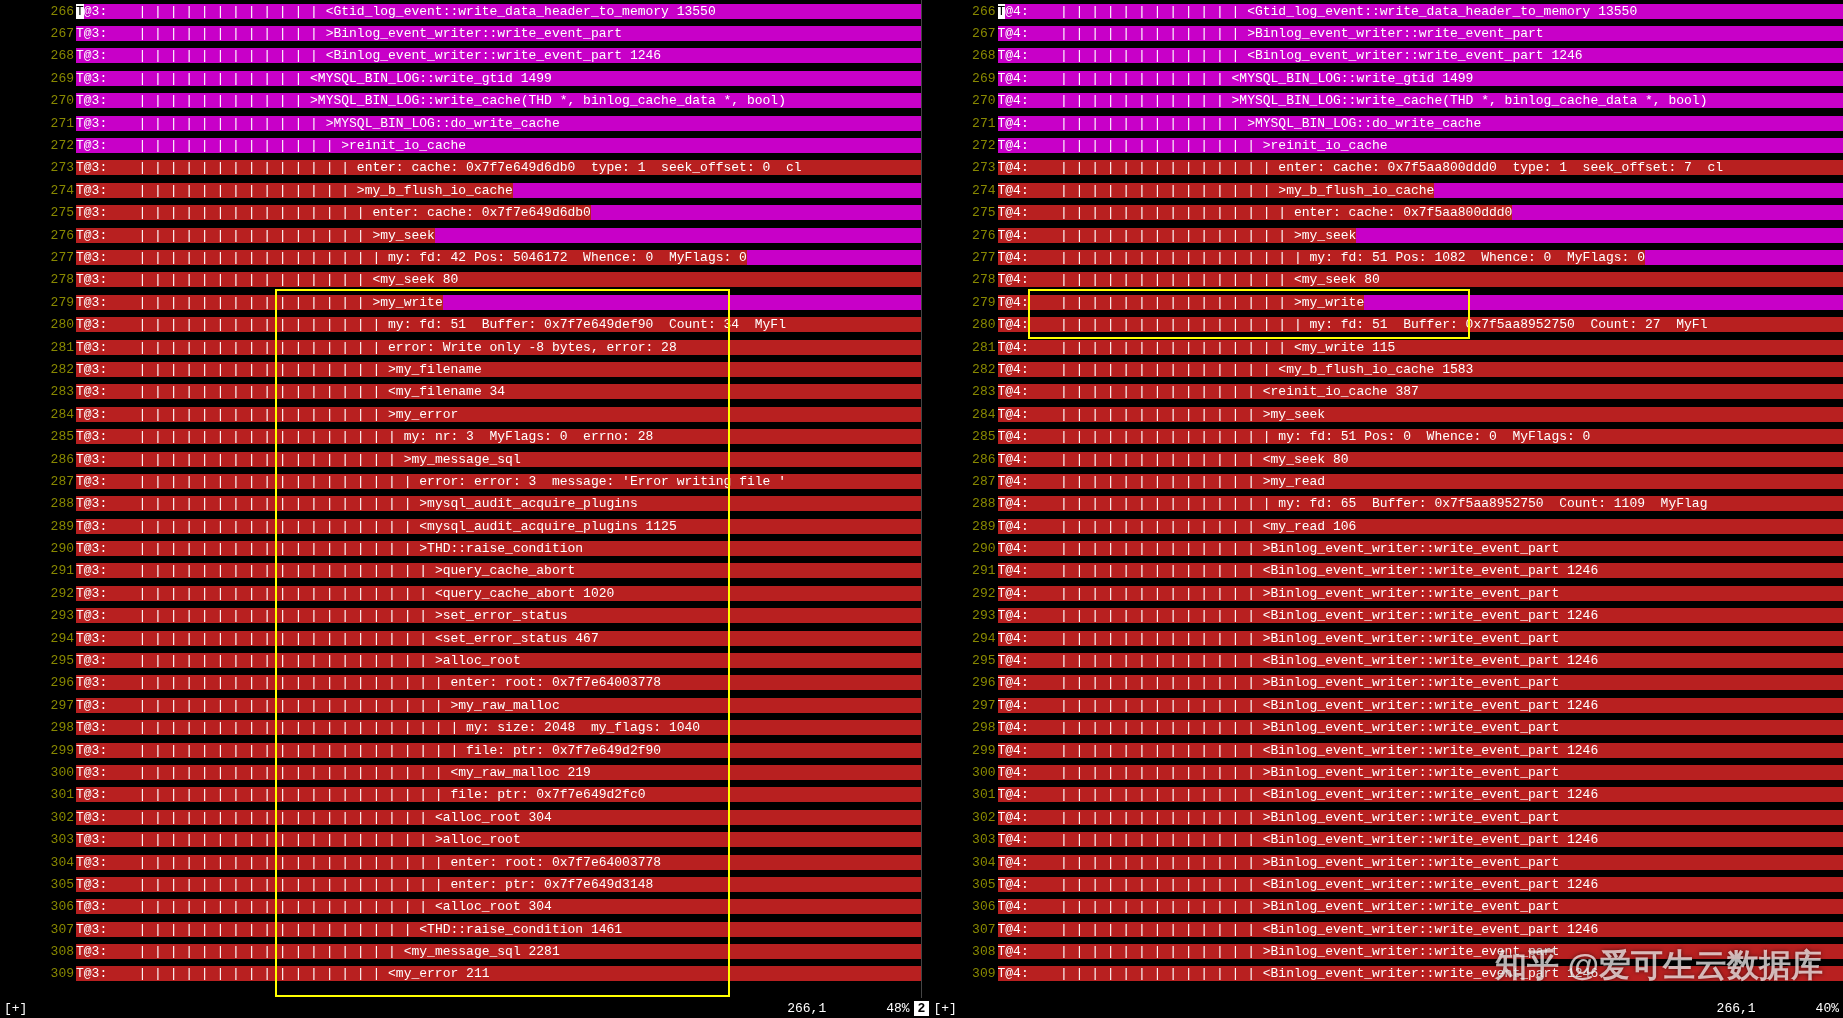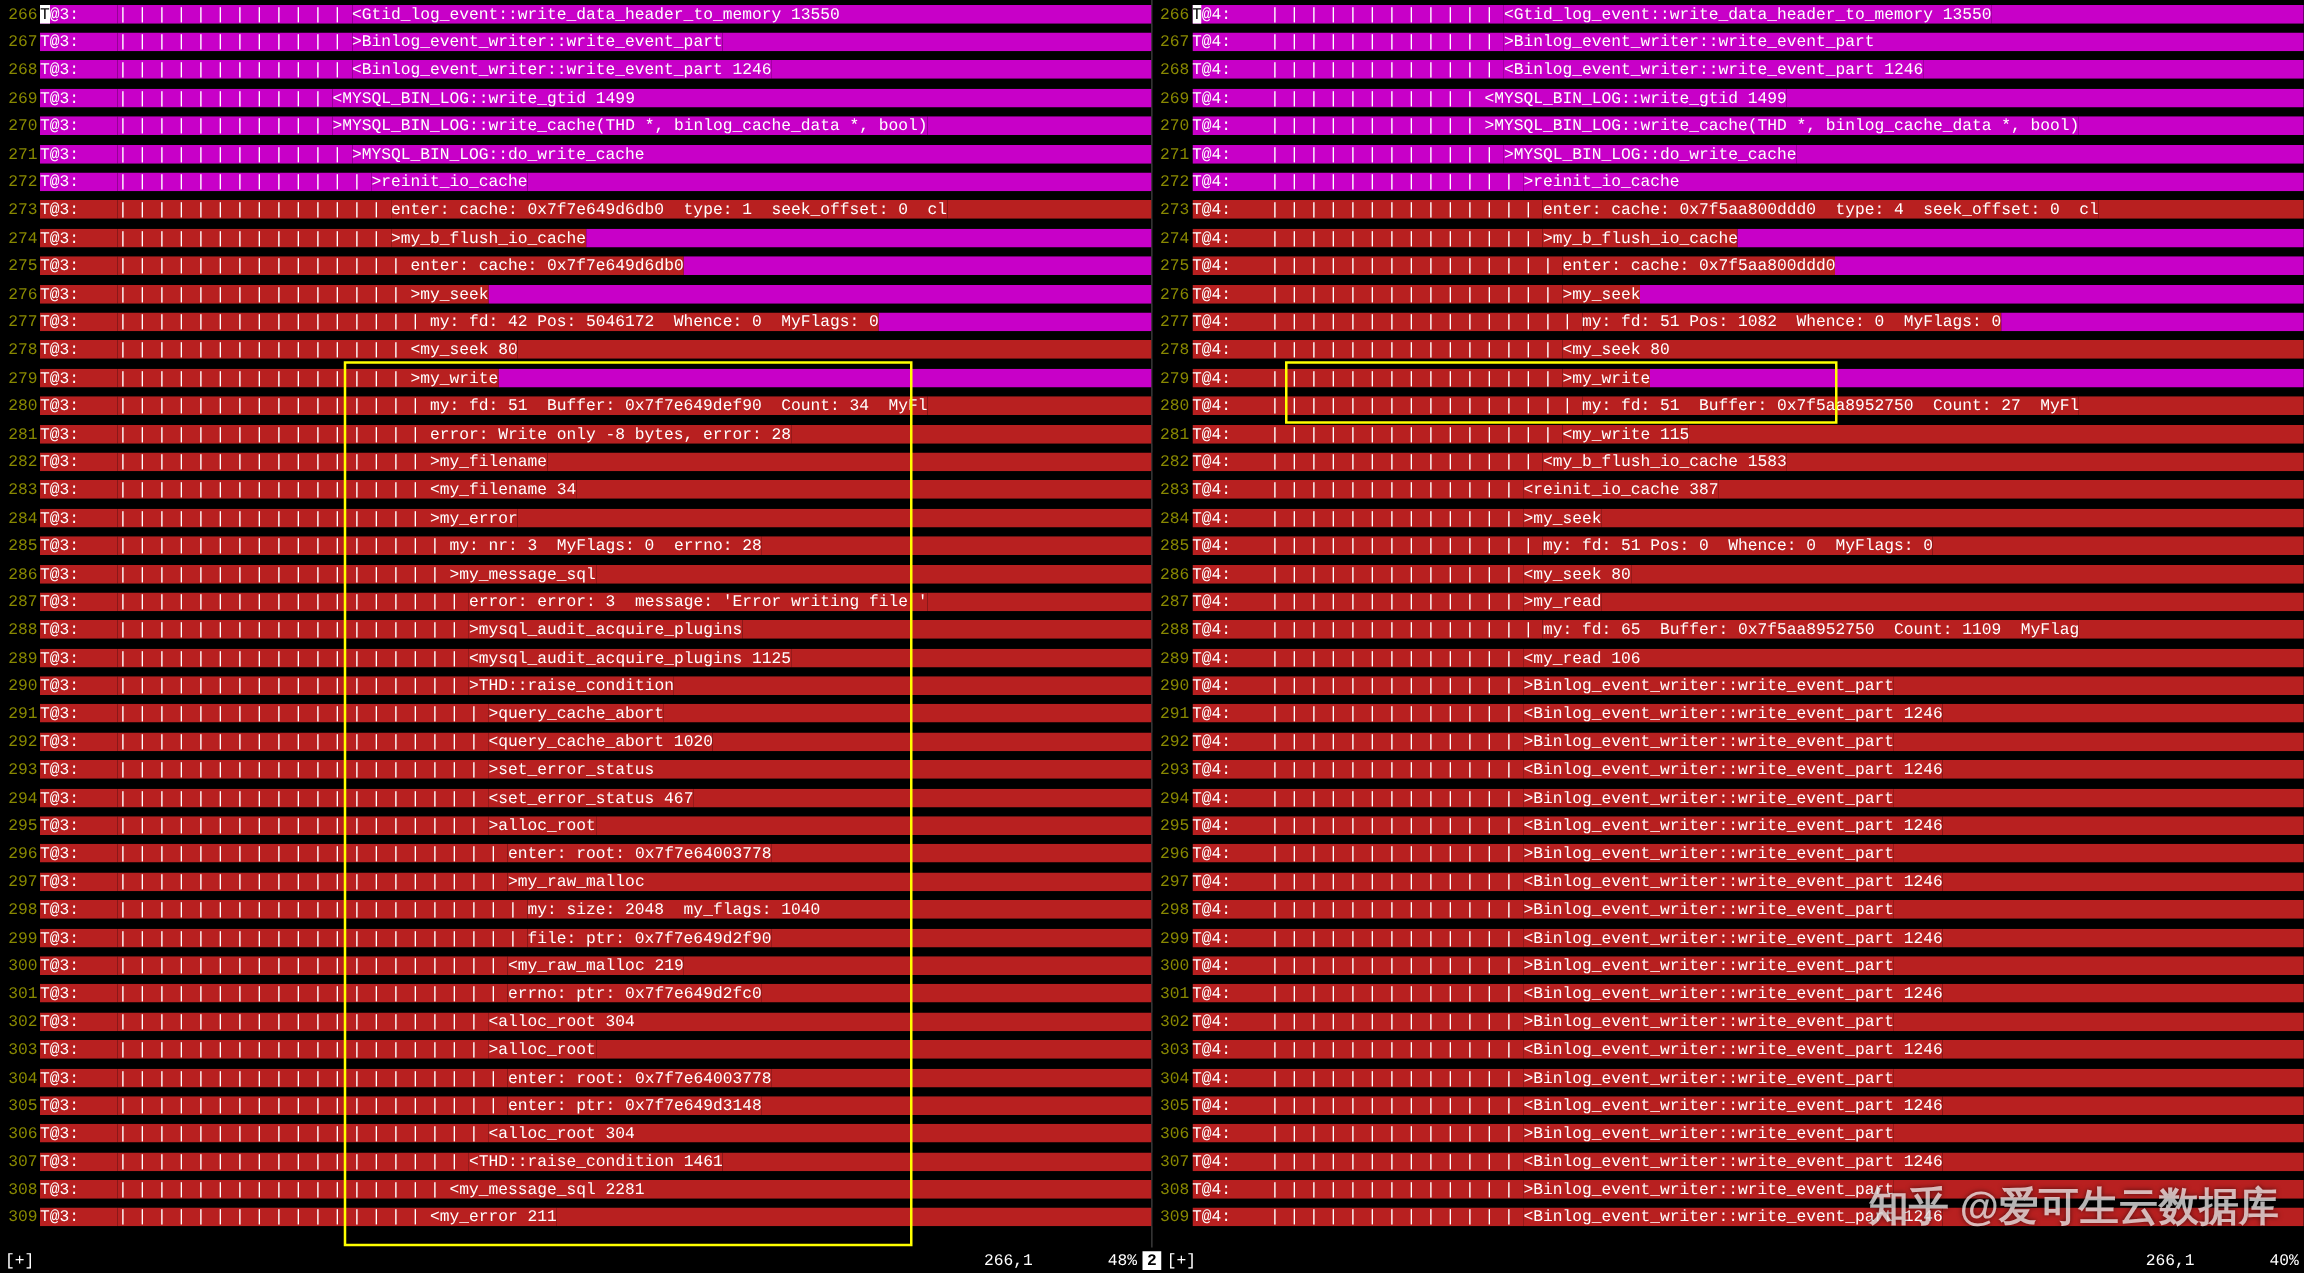--- a/index.html
+++ b/index.html
@@ -15,20 +15,21 @@
 .container {
   display: flex;
   width: 100%;
   height: calc(100% - 20px);
 }
 .pane {
   width: 50%;
   height: 100%;
   overflow: hidden;
   position: relative;
+  padding-left: 44px;
 }
 .pane-left { border-right: 1px solid #444; }
 .line {
   display: flex;
   height: 22.4px;
   align-items: center;
   white-space: pre;
   overflow: hidden;
 }
 .lineno {
@@ -146,39 +147,39 @@
       <div class="line"><span class="lineno">291</span><span class="content"><seg class="bg-red thread">T@3:    </seg><seg class="bg-red pipe">| | | | | | | | | | | | | | | | | | | </seg><seg class="bg-red txt">&gt;query_cache_abort</seg><seg class="bg-red" style="display: inline-block; width: 2000px;">&nbsp;</seg></span></div>
       <div class="line"><span class="lineno">292</span><span class="content"><seg class="bg-red thread">T@3:    </seg><seg class="bg-red pipe">| | | | | | | | | | | | | | | | | | | </seg><seg class="bg-red txt">&lt;query_cache_abort 1020</seg><seg class="bg-red" style="display: inline-block; width: 2000px;">&nbsp;</seg></span></div>
       <div class="line"><span class="lineno">293</span><span class="content"><seg class="bg-red thread">T@3:    </seg><seg class="bg-red pipe">| | | | | | | | | | | | | | | | | | | </seg><seg class="bg-red txt">&gt;set_error_status</seg><seg class="bg-red" style="display: inline-block; width: 2000px;">&nbsp;</seg></span></div>
       <div class="line"><span class="lineno">294</span><span class="content"><seg class="bg-red thread">T@3:    </seg><seg class="bg-red pipe">| | | | | | | | | | | | | | | | | | | </seg><seg class="bg-red txt">&lt;set_error_status 467</seg><seg class="bg-red" style="display: inline-block; width: 2000px;">&nbsp;</seg></span></div>
       <div class="line"><span class="lineno">295</span><span class="content"><seg class="bg-red thread">T@3:    </seg><seg class="bg-red pipe">| | | | | | | | | | | | | | | | | | | </seg><seg class="bg-red txt">&gt;alloc_root</seg><seg class="bg-red" style="display: inline-block; width: 2000px;">&nbsp;</seg></span></div>
       <div class="line"><span class="lineno">296</span><span class="content"><seg class="bg-red thread">T@3:    </seg><seg class="bg-red pipe">| | | | | | | | | | | | | | | | | | | | </seg><seg class="bg-red txt">enter: root: 0x7f7e64003778</seg><seg class="bg-red" style="display: inline-block; width: 2000px;">&nbsp;</seg></span></div>
       <div class="line"><span class="lineno">297</span><span class="content"><seg class="bg-red thread">T@3:    </seg><seg class="bg-red pipe">| | | | | | | | | | | | | | | | | | | | </seg><seg class="bg-red txt">&gt;my_raw_malloc</seg><seg class="bg-red" style="display: inline-block; width: 2000px;">&nbsp;</seg></span></div>
       <div class="line"><span class="lineno">298</span><span class="content"><seg class="bg-red thread">T@3:    </seg><seg class="bg-red pipe">| | | | | | | | | | | | | | | | | | | | | </seg><seg class="bg-red txt">my: size: 2048  my_flags: 1040</seg><seg class="bg-red" style="display: inline-block; width: 2000px;">&nbsp;</seg></span></div>
       <div class="line"><span class="lineno">299</span><span class="content"><seg class="bg-red thread">T@3:    </seg><seg class="bg-red pipe">| | | | | | | | | | | | | | | | | | | | | </seg><seg class="bg-red txt">file: ptr: 0x7f7e649d2f90</seg><seg class="bg-red" style="display: inline-block; width: 2000px;">&nbsp;</seg></span></div>
       <div class="line"><span class="lineno">300</span><span class="content"><seg class="bg-red thread">T@3:    </seg><seg class="bg-red pipe">| | | | | | | | | | | | | | | | | | | | </seg><seg class="bg-red txt">&lt;my_raw_malloc 219</seg><seg class="bg-red" style="display: inline-block; width: 2000px;">&nbsp;</seg></span></div>
-      <div class="line"><span class="lineno">301</span><span class="content"><seg class="bg-red thread">T@3:    </seg><seg class="bg-red pipe">| | | | | | | | | | | | | | | | | | | | </seg><seg class="bg-red txt">errno: ptr: 0x7f7e649d2fc0</seg><seg class="bg-red" style="display: inline-block; width: 2000px;">&nbsp;</seg></span></div>
+      <div class="line"><span class="lineno">301</span><span class="content"><seg class="bg-red thread">T@3:    </seg><seg class="bg-red pipe">| | | | | | | | | | | | | | | | | | | | </seg><seg class="bg-red txt">file: ptr: 0x7f7e649d2fc0</seg><seg class="bg-red" style="display: inline-block; width: 2000px;">&nbsp;</seg></span></div>
       <div class="line"><span class="lineno">302</span><span class="content"><seg class="bg-red thread">T@3:    </seg><seg class="bg-red pipe">| | | | | | | | | | | | | | | | | | | </seg><seg class="bg-red txt">&lt;alloc_root 304</seg><seg class="bg-red" style="display: inline-block; width: 2000px;">&nbsp;</seg></span></div>
       <div class="line"><span class="lineno">303</span><span class="content"><seg class="bg-red thread">T@3:    </seg><seg class="bg-red pipe">| | | | | | | | | | | | | | | | | | | </seg><seg class="bg-red txt">&gt;alloc_root</seg><seg class="bg-red" style="display: inline-block; width: 2000px;">&nbsp;</seg></span></div>
       <div class="line"><span class="lineno">304</span><span class="content"><seg class="bg-red thread">T@3:    </seg><seg class="bg-red pipe">| | | | | | | | | | | | | | | | | | | | </seg><seg class="bg-red txt">enter: root: 0x7f7e64003778</seg><seg class="bg-red" style="display: inline-block; width: 2000px;">&nbsp;</seg></span></div>
       <div class="line"><span class="lineno">305</span><span class="content"><seg class="bg-red thread">T@3:    </seg><seg class="bg-red pipe">| | | | | | | | | | | | | | | | | | | | </seg><seg class="bg-red txt">enter: ptr: 0x7f7e649d3148</seg><seg class="bg-red" style="display: inline-block; width: 2000px;">&nbsp;</seg></span></div>
       <div class="line"><span class="lineno">306</span><span class="content"><seg class="bg-red thread">T@3:    </seg><seg class="bg-red pipe">| | | | | | | | | | | | | | | | | | | </seg><seg class="bg-red txt">&lt;alloc_root 304</seg><seg class="bg-red" style="display: inline-block; width: 2000px;">&nbsp;</seg></span></div>
       <div class="line"><span class="lineno">307</span><span class="content"><seg class="bg-red thread">T@3:    </seg><seg class="bg-red pipe">| | | | | | | | | | | | | | | | | | </seg><seg class="bg-red txt">&lt;THD::raise_condition 1461</seg><seg class="bg-red" style="display: inline-block; width: 2000px;">&nbsp;</seg></span></div>
       <div class="line"><span class="lineno">308</span><span class="content"><seg class="bg-red thread">T@3:    </seg><seg class="bg-red pipe">| | | | | | | | | | | | | | | | | </seg><seg class="bg-red txt">&lt;my_message_sql 2281</seg><seg class="bg-red" style="display: inline-block; width: 2000px;">&nbsp;</seg></span></div>
       <div class="line"><span class="lineno">309</span><span class="content"><seg class="bg-red thread">T@3:    </seg><seg class="bg-red pipe">| | | | | | | | | | | | | | | | </seg><seg class="bg-red txt">&lt;my_error 211</seg><seg class="bg-red" style="display: inline-block; width: 2000px;">&nbsp;</seg></span></div>
     </div>
   <div class="pane pane-right" id="pane-right">
       <div class="line"><span class="lineno">266</span><span class="content"><seg class="bg-magenta thread"><seg class="cursor-cell">T</seg>@4:    </seg><seg class="bg-magenta pipe">| | | | | | | | | | | | </seg><seg class="bg-magenta txt">&lt;Gtid_log_event::write_data_header_to_memory 13550</seg><seg class="bg-magenta" style="display: inline-block; width: 2000px;">&nbsp;</seg></span></div>
       <div class="line"><span class="lineno">267</span><span class="content"><seg class="bg-magenta thread">T@4:    </seg><seg class="bg-magenta pipe">| | | | | | | | | | | | </seg><seg class="bg-magenta txt">&gt;Binlog_event_writer::write_event_part</seg><seg class="bg-magenta" style="display: inline-block; width: 2000px;">&nbsp;</seg></span></div>
       <div class="line"><span class="lineno">268</span><span class="content"><seg class="bg-magenta thread">T@4:    </seg><seg class="bg-magenta pipe">| | | | | | | | | | | | </seg><seg class="bg-magenta txt">&lt;Binlog_event_writer::write_event_part 1246</seg><seg class="bg-magenta" style="display: inline-block; width: 2000px;">&nbsp;</seg></span></div>
       <div class="line"><span class="lineno">269</span><span class="content"><seg class="bg-magenta thread">T@4:    </seg><seg class="bg-magenta pipe">| | | | | | | | | | | </seg><seg class="bg-magenta txt">&lt;MYSQL_BIN_LOG::write_gtid 1499</seg><seg class="bg-magenta" style="display: inline-block; width: 2000px;">&nbsp;</seg></span></div>
       <div class="line"><span class="lineno">270</span><span class="content"><seg class="bg-magenta thread">T@4:    </seg><seg class="bg-magenta pipe">| | | | | | | | | | | </seg><seg class="bg-magenta txt">&gt;MYSQL_BIN_LOG::write_cache(THD *, binlog_cache_data *, bool)</seg><seg class="bg-magenta" style="display: inline-block; width: 2000px;">&nbsp;</seg></span></div>
       <div class="line"><span class="lineno">271</span><span class="content"><seg class="bg-magenta thread">T@4:    </seg><seg class="bg-magenta pipe">| | | | | | | | | | | | </seg><seg class="bg-magenta txt">&gt;MYSQL_BIN_LOG::do_write_cache</seg><seg class="bg-magenta" style="display: inline-block; width: 2000px;">&nbsp;</seg></span></div>
       <div class="line"><span class="lineno">272</span><span class="content"><seg class="bg-magenta thread">T@4:    </seg><seg class="bg-magenta pipe">| | | | | | | | | | | | | </seg><seg class="bg-magenta txt">&gt;reinit_io_cache</seg><seg class="bg-magenta" style="display: inline-block; width: 2000px;">&nbsp;</seg></span></div>
-      <div class="line"><span class="lineno">273</span><span class="content"><seg class="bg-red thread">T@4:    </seg><seg class="bg-red pipe">| | | | | | | | | | | | | | </seg><seg class="bg-red txt">enter: cache: 0x7f5aa800ddd0  type: 4  seek_offset: 0  cl</seg><seg class="bg-red" style="display: inline-block; width: 2000px;">&nbsp;</seg></span></div>
+      <div class="line"><span class="lineno">273</span><span class="content"><seg class="bg-red thread">T@4:    </seg><seg class="bg-red pipe">| | | | | | | | | | | | | | </seg><seg class="bg-red txt">enter: cache: 0x7f5aa800ddd0  type: 1  seek_offset: 7  cl</seg><seg class="bg-red" style="display: inline-block; width: 2000px;">&nbsp;</seg></span></div>
       <div class="line"><span class="lineno">274</span><span class="content"><seg class="bg-red thread">T@4:    </seg><seg class="bg-red pipe">| | | | | | | | | | | | | | </seg><seg class="bg-red txt">&gt;my_b_flush_io_cache</seg><seg class="bg-magenta" style="display: inline-block; width: 2000px;">&nbsp;</seg></span></div>
       <div class="line"><span class="lineno">275</span><span class="content"><seg class="bg-red thread">T@4:    </seg><seg class="bg-red pipe">| | | | | | | | | | | | | | | </seg><seg class="bg-red txt">enter: cache: 0x7f5aa800ddd0</seg><seg class="bg-magenta" style="display: inline-block; width: 2000px;">&nbsp;</seg></span></div>
       <div class="line"><span class="lineno">276</span><span class="content"><seg class="bg-red thread">T@4:    </seg><seg class="bg-red pipe">| | | | | | | | | | | | | | | </seg><seg class="bg-red txt">&gt;my_seek</seg><seg class="bg-magenta" style="display: inline-block; width: 2000px;">&nbsp;</seg></span></div>
       <div class="line"><span class="lineno">277</span><span class="content"><seg class="bg-red thread">T@4:    </seg><seg class="bg-red pipe">| | | | | | | | | | | | | | | | </seg><seg class="bg-red txt">my: fd: 51 Pos: 1082  Whence: 0  MyFlags: 0</seg><seg class="bg-magenta" style="display: inline-block; width: 2000px;">&nbsp;</seg></span></div>
       <div class="line"><span class="lineno">278</span><span class="content"><seg class="bg-red thread">T@4:    </seg><seg class="bg-red pipe">| | | | | | | | | | | | | | | </seg><seg class="bg-red txt">&lt;my_seek 80</seg><seg class="bg-red" style="display: inline-block; width: 2000px;">&nbsp;</seg></span></div>
       <div class="line"><span class="lineno">279</span><span class="content"><seg class="bg-red thread">T@4:    </seg><seg class="bg-red pipe">| | | | | | | | | | | | | | | </seg><seg class="bg-red txt">&gt;my_write</seg><seg class="bg-magenta" style="display: inline-block; width: 2000px;">&nbsp;</seg></span></div>
       <div class="line"><span class="lineno">280</span><span class="content"><seg class="bg-red thread">T@4:    </seg><seg class="bg-red pipe">| | | | | | | | | | | | | | | | </seg><seg class="bg-red txt">my: fd: 51  Buffer: 0x7f5aa8952750  Count: 27  MyFl</seg><seg class="bg-red" style="display: inline-block; width: 2000px;">&nbsp;</seg></span></div>
       <div class="line"><span class="lineno">281</span><span class="content"><seg class="bg-red thread">T@4:    </seg><seg class="bg-red pipe">| | | | | | | | | | | | | | | </seg><seg class="bg-red txt">&lt;my_write 115</seg><seg class="bg-red" style="display: inline-block; width: 2000px;">&nbsp;</seg></span></div>
       <div class="line"><span class="lineno">282</span><span class="content"><seg class="bg-red thread">T@4:    </seg><seg class="bg-red pipe">| | | | | | | | | | | | | | </seg><seg class="bg-red txt">&lt;my_b_flush_io_cache 1583</seg><seg class="bg-red" style="display: inline-block; width: 2000px;">&nbsp;</seg></span></div>
       <div class="line"><span class="lineno">283</span><span class="content"><seg class="bg-red thread">T@4:    </seg><seg class="bg-red pipe">| | | | | | | | | | | | | </seg><seg class="bg-red txt">&lt;reinit_io_cache 387</seg><seg class="bg-red" style="display: inline-block; width: 2000px;">&nbsp;</seg></span></div>

